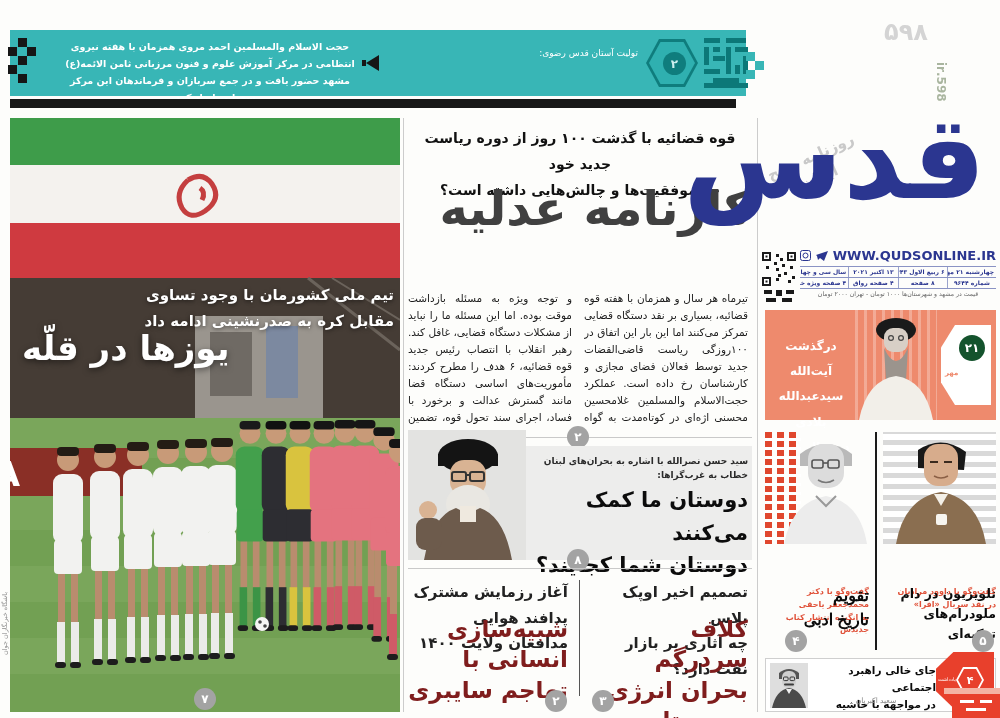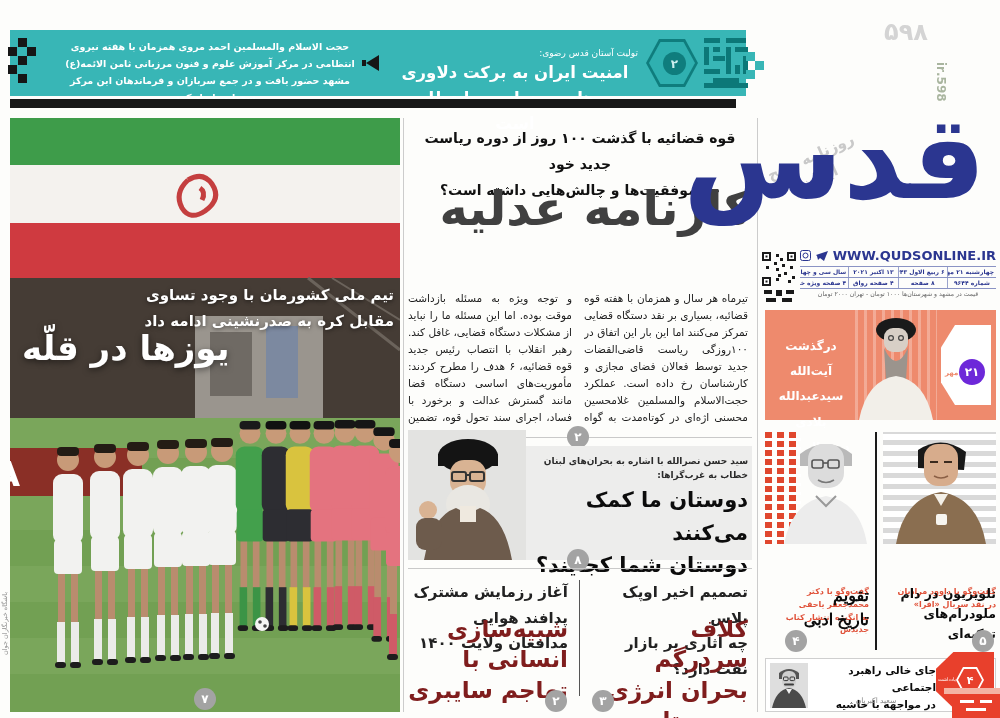--- a/index.html
+++ b/index.html
@@ -90,21 +90,21 @@
   .price{position:absolute;left:800px;top:290px;width:196px;text-align:center;font-size:6.2px;color:#666;}
 
   
   .cal-box{position:absolute;left:765px;top:310px;width:231px;height:110px;background:#ee8a6d;}
   .cal-text{position:absolute;left:6px;top:24px;width:80px;color:#fff;font-size:12px;font-weight:bold;
         text-align:center;line-height:2.1;}
   .cal-photo{position:absolute;left:90px;top:0;width:82px;height:110px;
         background:repeating-linear-gradient(90deg,rgba(255,255,255,.28) 0 3px,rgba(0,0,0,0) 3px 9px);}
   .cal-hex{position:absolute;left:176px;top:15px;width:50px;height:80px;background:#fff;
         clip-path:polygon(28% 0,100% 0,100% 100%,28% 100%,0 72%,0 28%);}
-  .cal-circle{position:absolute;left:18px;top:34px;width:26px;height:26px;border-radius:50%;background:#6d28d9;
+  .cal-circle{position:absolute;left:18px;top:10px;width:26px;height:26px;border-radius:50%;background:#14532d;
         color:#fff;font-size:12px;font-weight:bold;display:flex;align-items:center;justify-content:center;}
   .cal-month{position:absolute;left:4px;top:44px;font-size:7px;color:#ee8a6d;font-weight:bold;}
 
   
   .box-div{position:absolute;left:875px;top:432px;width:2px;height:218px;background:#1a1a1a;}
   .lit-pattern{position:absolute;left:765px;top:432px;width:36px;height:112px;
         background-image:linear-gradient(0deg,#ffffff 3px,rgba(0,0,0,0) 3px),
                          linear-gradient(90deg,#e0472e 7px,rgba(0,0,0,0) 7px);
         background-size:100% 9px,12px 100%;}
   .lit-photo{position:absolute;left:782px;top:432px;width:87px;height:112px;}
@@ -154,24 +154,20 @@
       <rect x="2" y="27" width="9" height="9" fill="#161616"></rect>
       <rect x="12" y="36" width="9" height="9" fill="#161616"></rect>
     </svg>
     <div class="banner-left-text">حجت الاسلام والمسلمین احمد مروی همزمان با هفته نیروی انتظامی در مرکز آموزش علوم و فنون مرزبانی ثامن الائمه(ع) مشهد حضور یافت و در جمع سربازان و فرماندهان این مرکز سخنانی ایراد کرد...</div>
     <svg class="banner-arrow" viewBox="0 0 18 18">
       <path d="M17 1 L4 9 L17 17 Z" fill="#161616"></path>
         <rect x="0" y="6" width="4" height="6" fill="#161616"></rect>
     </svg>
     <div class="banner-head">
       <div class="banner-kicker">تولیت آستان قدس رضوی:</div>
-      <div class="banner-h">
-        <span>امنیت ایران به برکت دلاوری</span><br>
-        <span>نیروهای مرزبانی و انتظامی است</span>
-      </div>
     </div>
     <div class="banner-hex-outer hex">
       <div class="banner-hex-inner hex">
         <div class="banner-hex-circle">۲</div>
       </div>
     </div>
     <svg class="banner-kufic" viewBox="0 0 46 50">
       <g fill="#0c7878">
         <rect x="2" y="0" width="16" height="5"></rect>
           <rect x="24" y="0" width="20" height="5"></rect>

